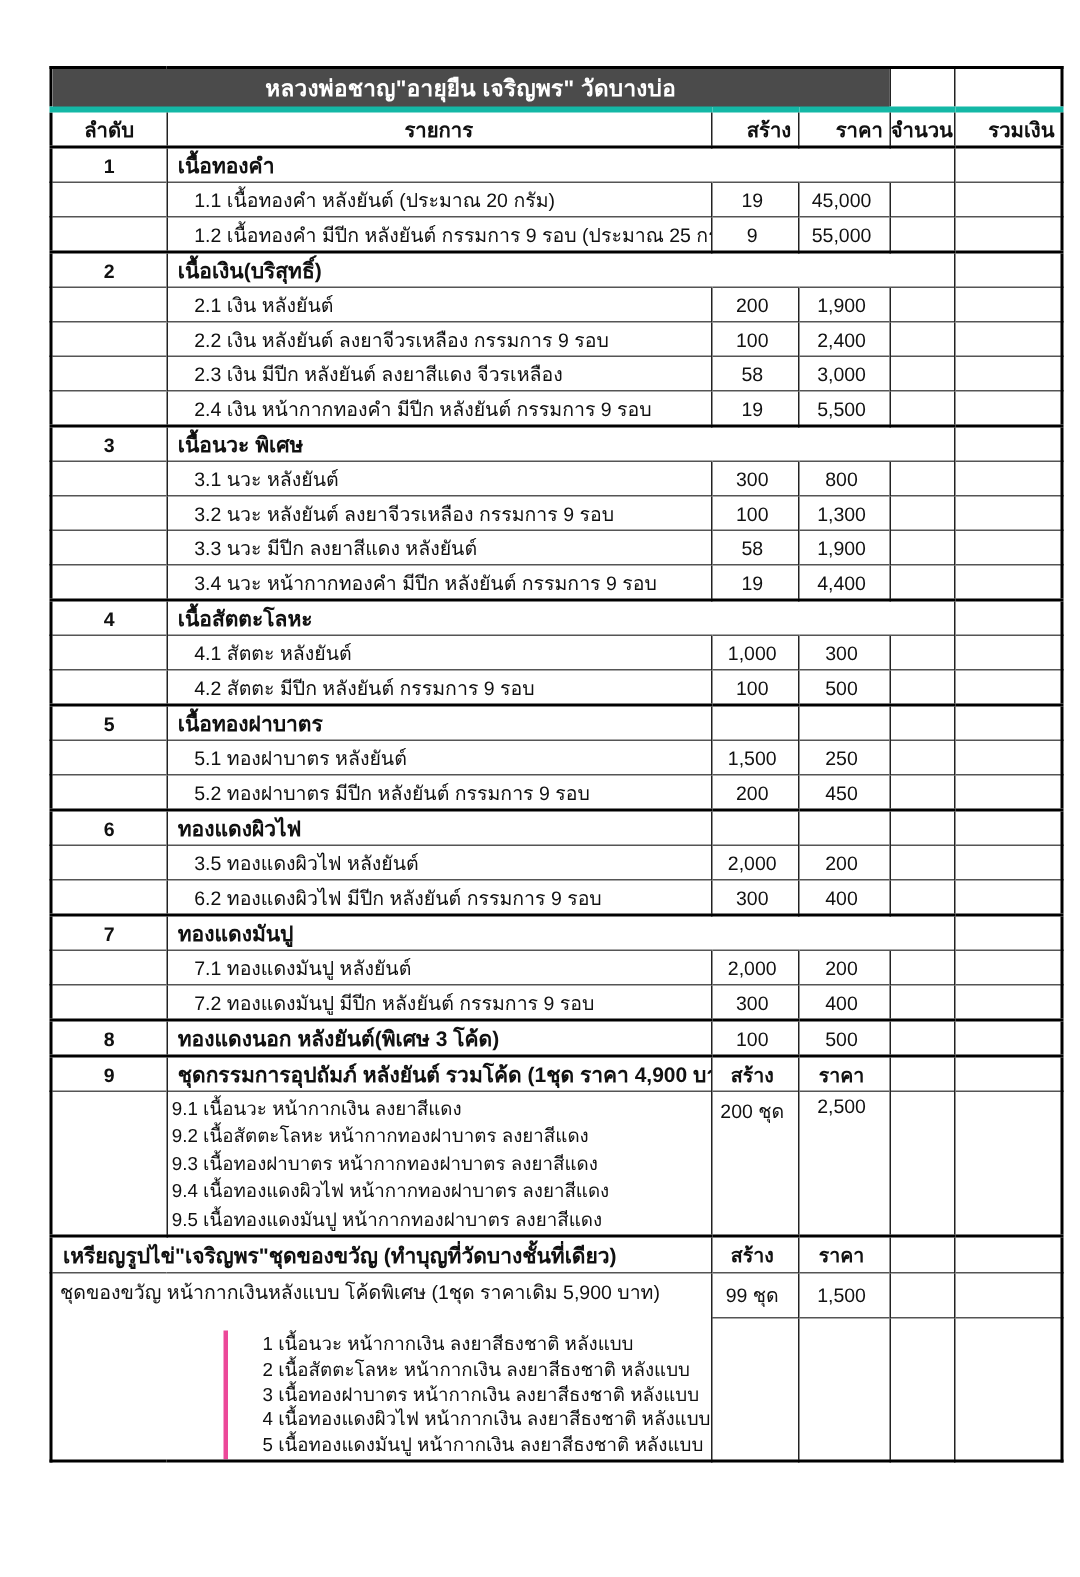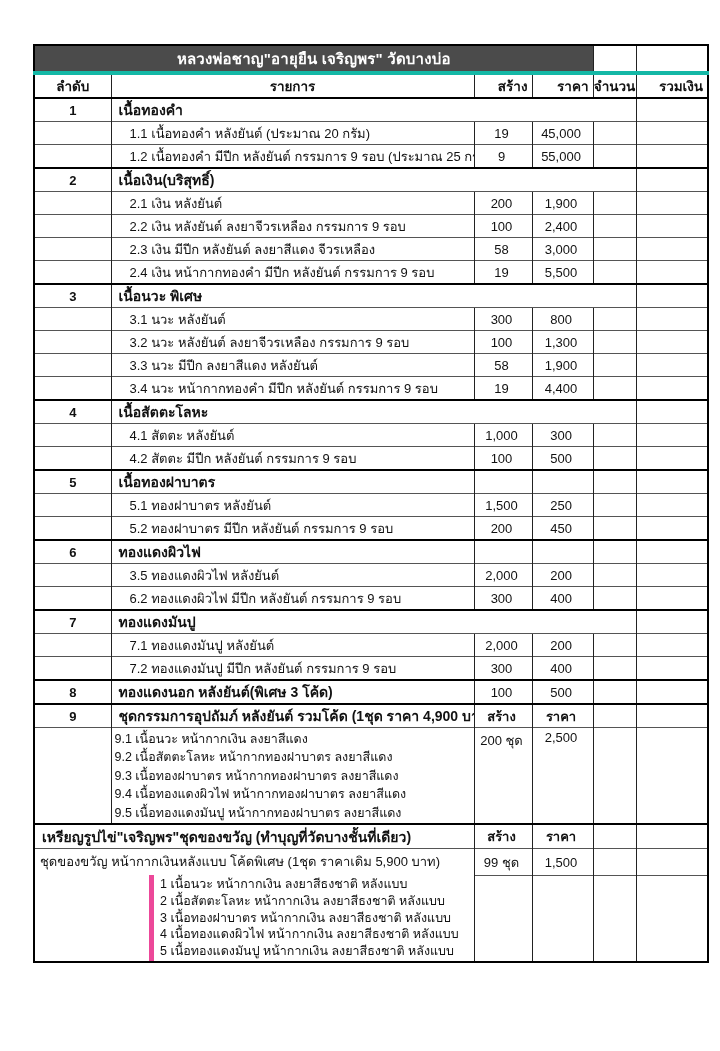--- a/index.html
+++ b/index.html
@@ -35,21 +35,21 @@
   .bold{font-weight:bold;}
   .sec-name{font-weight:bold;font-size:14px;text-align:left;padding-left:7px;margin-left:16px;}
   .lbl{text-align:left;padding-left:18px;font-size:13px;}
   .val{text-align:center;padding-right:3px;font-size:13px;}
   .vtop{vertical-align:top;margin-top:43px;}
   .vtop.val{padding-top:2px;}
   td.lines{vertical-align:top;padding-top:2px;}
   td.lines div{line-height:18.4px;font-size:12.5px;padding-left:3px;}
   .gift-cell{vertical-align:top;border-right:1px solid #222;}
   .gift-main{height:26px;line-height:26px;padding-left:5px;font-size:13px;}
-  .gift-lines{margin-left:114px;border-left:5px solid #ec4899;height:85px;padding-left:6px;padding-top:1px;}
+  .gift-lines{margin-left:114px;border-left:3px solid #ec4899;height:85px;padding-left:23px;padding-top:1px;margin-top:12px;}
   .gift-lines div{line-height:16.8px;font-size:12.5px;}
 </style>
 </head>
 <body>
 
 <div id="doc">
   <table id="tbl">
     <colgroup>
       <col style="width:77px">
         <col style="width:363px">

